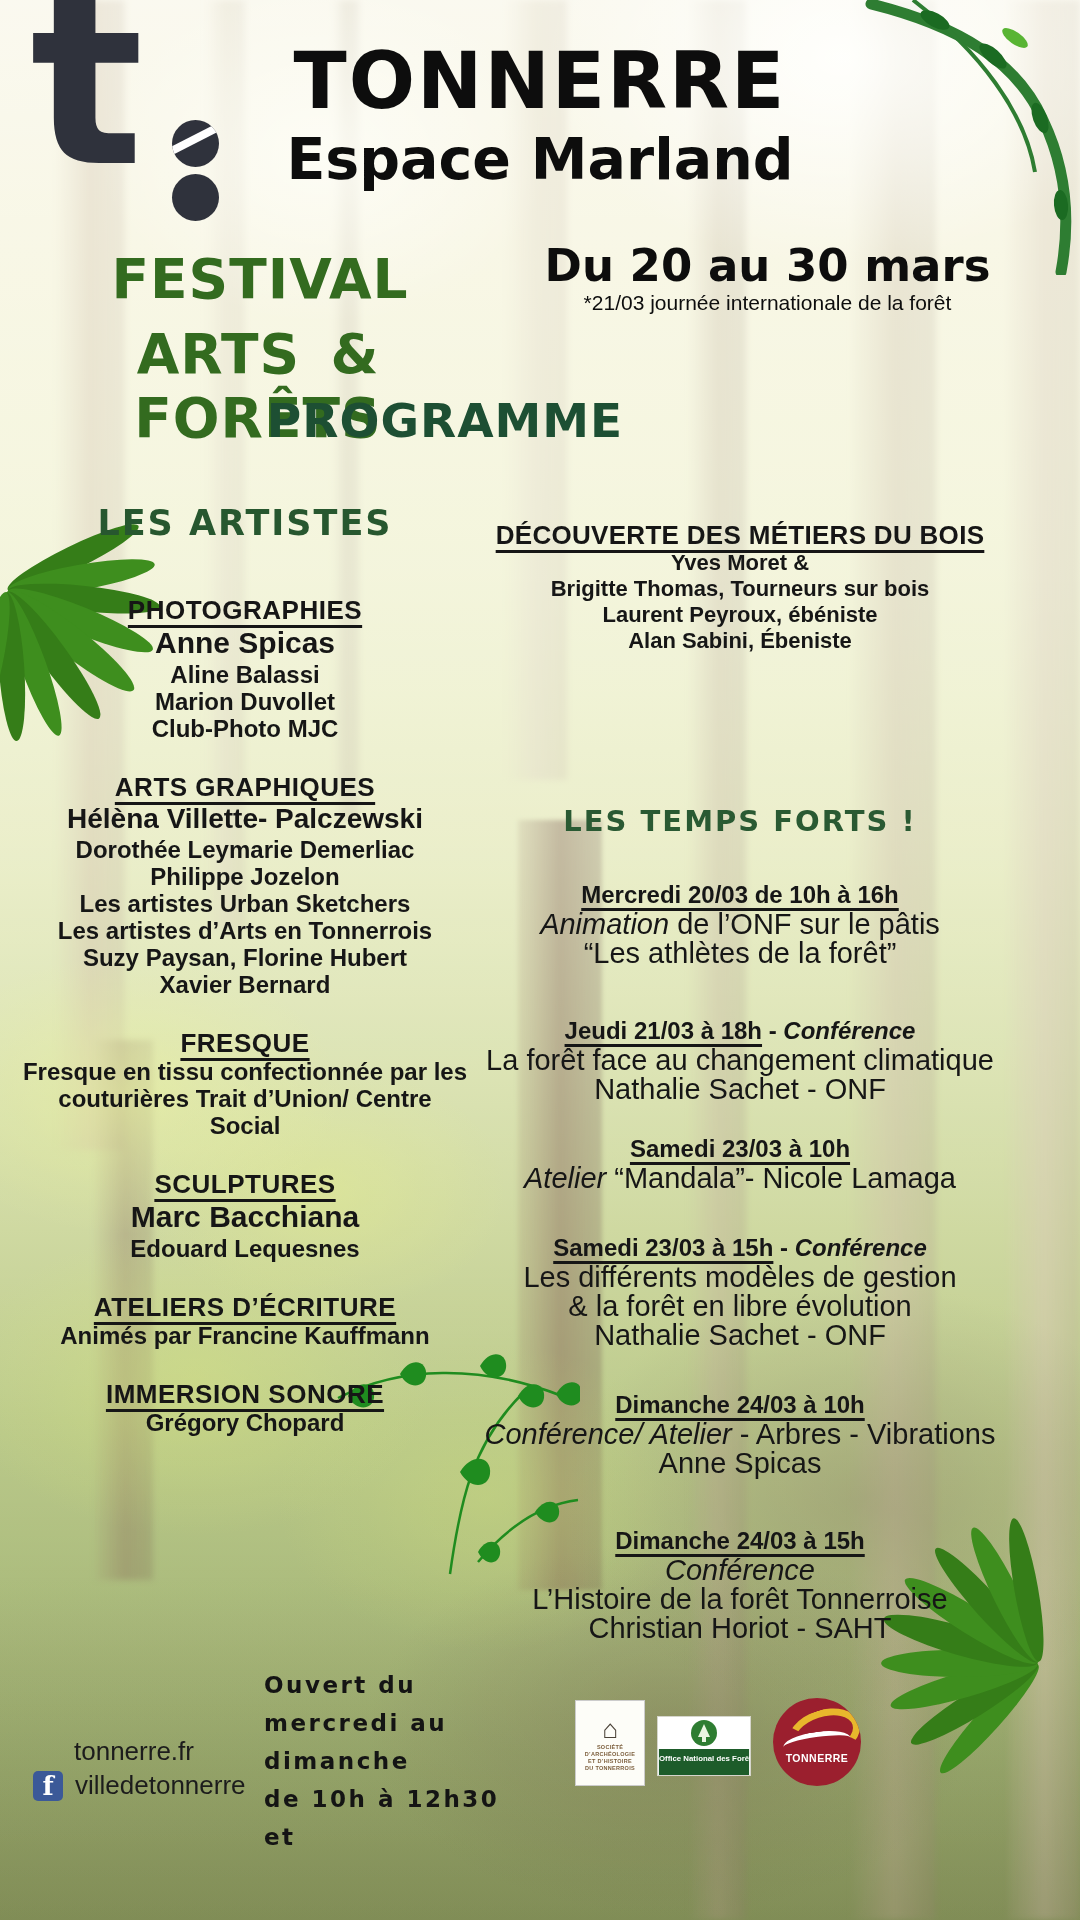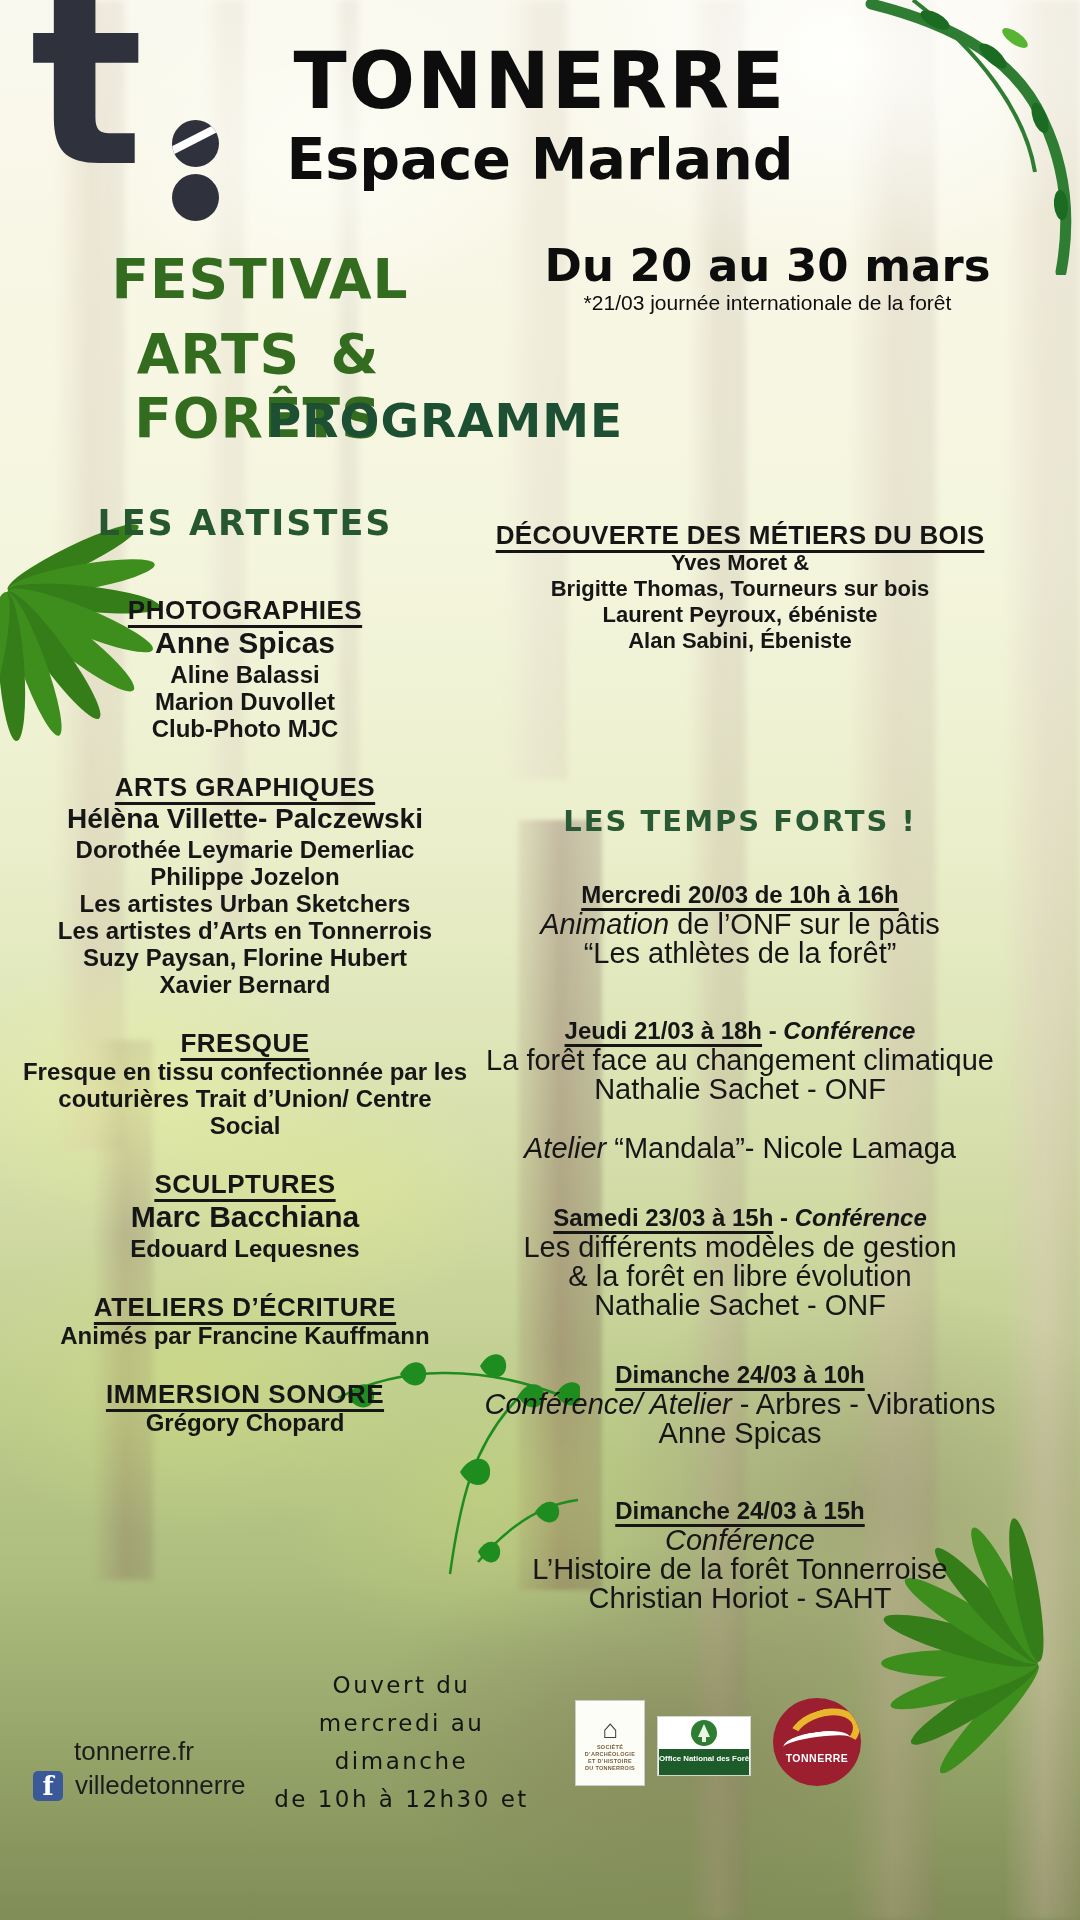--- a/index.html
+++ b/index.html
@@ -73,22 +73,22 @@
   .m-line{font-weight:700;font-size:22px;line-height:26px;}
   .tf-title{font-family:"DejaVu Sans",sans-serif;font-weight:800;font-size:29px;line-height:38px;
             letter-spacing:2px;color:#2a5a33;margin-top:148px;margin-bottom:40px;}
   .event{margin-bottom:44px;}
   .ev-date{font-weight:700;font-size:24px;line-height:30px;}
   .und{text-decoration:underline;text-decoration-thickness:2.5px;text-underline-offset:5px;}
   .ital{font-style:italic;}
   .ev-line{font-weight:400;font-size:29px;line-height:29px;}
   .mb48{margin-bottom:48px;} .mb42{margin-bottom:30px;} .mb40{margin-bottom:40px;}
   
-  .hours{left:274px;top:1666px;width:255px;text-align:center;font-family:"DejaVu Sans",sans-serif;
-         font-weight:400;font-size:23px;line-height:38px;letter-spacing:2.5px;color:#141414;}
+  .hours{left:264px;top:1666px;width:255px;text-align:left;font-family:"DejaVu Sans",sans-serif;
+         font-weight:700;font-size:23px;line-height:38px;letter-spacing:2.5px;color:#141414;}
   .website{left:74px;top:1736px;font-size:26px;font-weight:400;color:#1c1c1c;}
   .fb-row{left:33px;top:1770px;display:flex;align-items:center;gap:12px;}
   .fb-icon{width:30px;height:30px;border-radius:5px;background:#3b5998;color:#fff;
            display:flex;align-items:flex-end;justify-content:center;
            font-family:"DejaVu Serif",serif;font-weight:700;font-size:26px;line-height:30px;}
   .fb-handle{font-size:26px;font-weight:400;color:#1c1c1c;}
   
   .saht{left:575px;top:1700px;width:68px;height:84px;background:#fdfdf8;border:1px solid #ccc;
         display:flex;flex-direction:column;align-items:center;justify-content:center;text-align:center;}
   .saht .bld{font-size:26px;line-height:30px;color:#4a4238;}
@@ -255,20 +255,21 @@
       <div class="ev-line">“Les athlètes de la forêt”</div>
     </div>
 
     <div class="event mb42">
       <div class="ev-date"><span class="und">Jeudi 21/03 à 18h</span><span> - </span><span class="ital">Conférence</span></div>
       <div class="ev-line">La forêt face au changement climatique</div>
       <div class="ev-line">Nathalie Sachet - ONF</div>
     </div>
 
     <div class="event mb40">
+      <div class="ev-date"><span class="und">Samedi 23/03 à 10h</span></div>
       <div class="ev-line"><span class="ital">Atelier</span><span> “Mandala”- Nicole Lamaga</span></div>
     </div>
 
     <div class="event mb40">
       <div class="ev-date"><span class="und">Samedi 23/03 à 15h</span><span> - </span><span class="ital">Conférence</span></div>
       <div class="ev-line">Les différents modèles de gestion</div>
       <div class="ev-line">&amp; la forêt en libre évolution</div>
       <div class="ev-line">Nathalie Sachet - ONF</div>
     </div>
 

